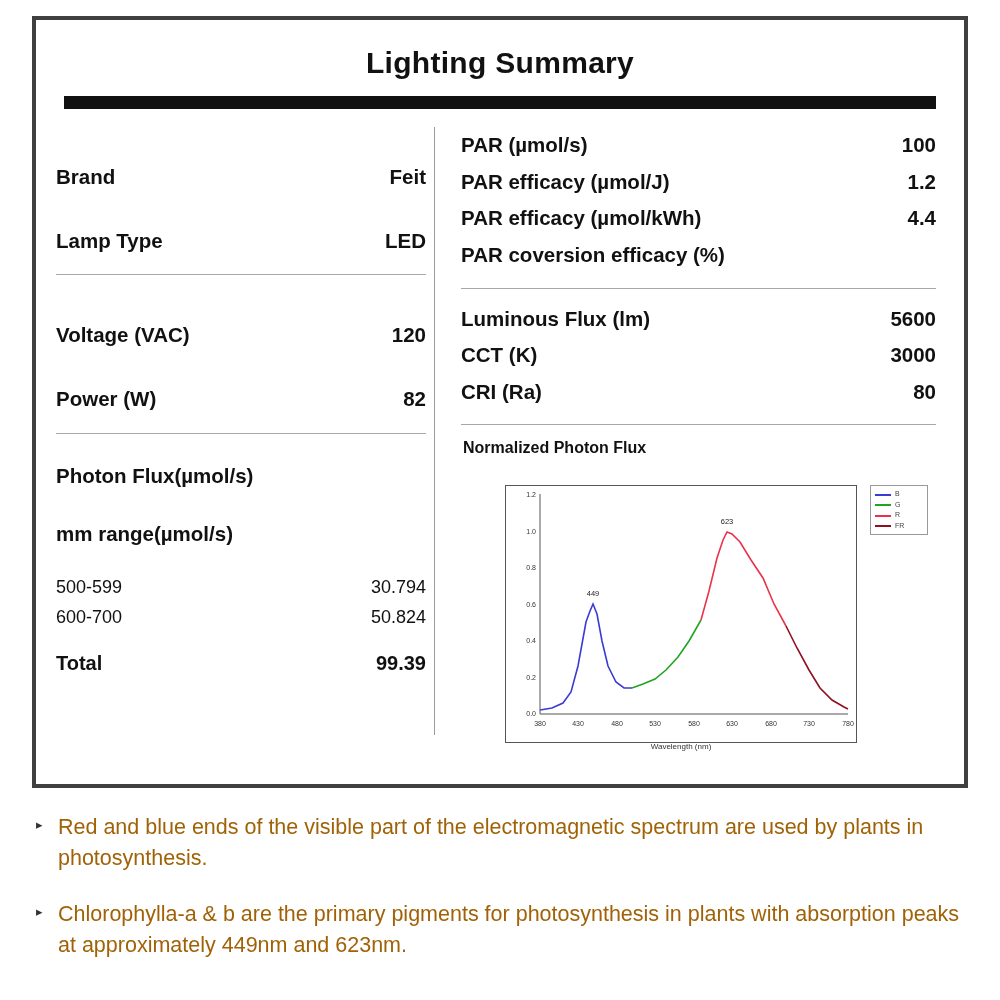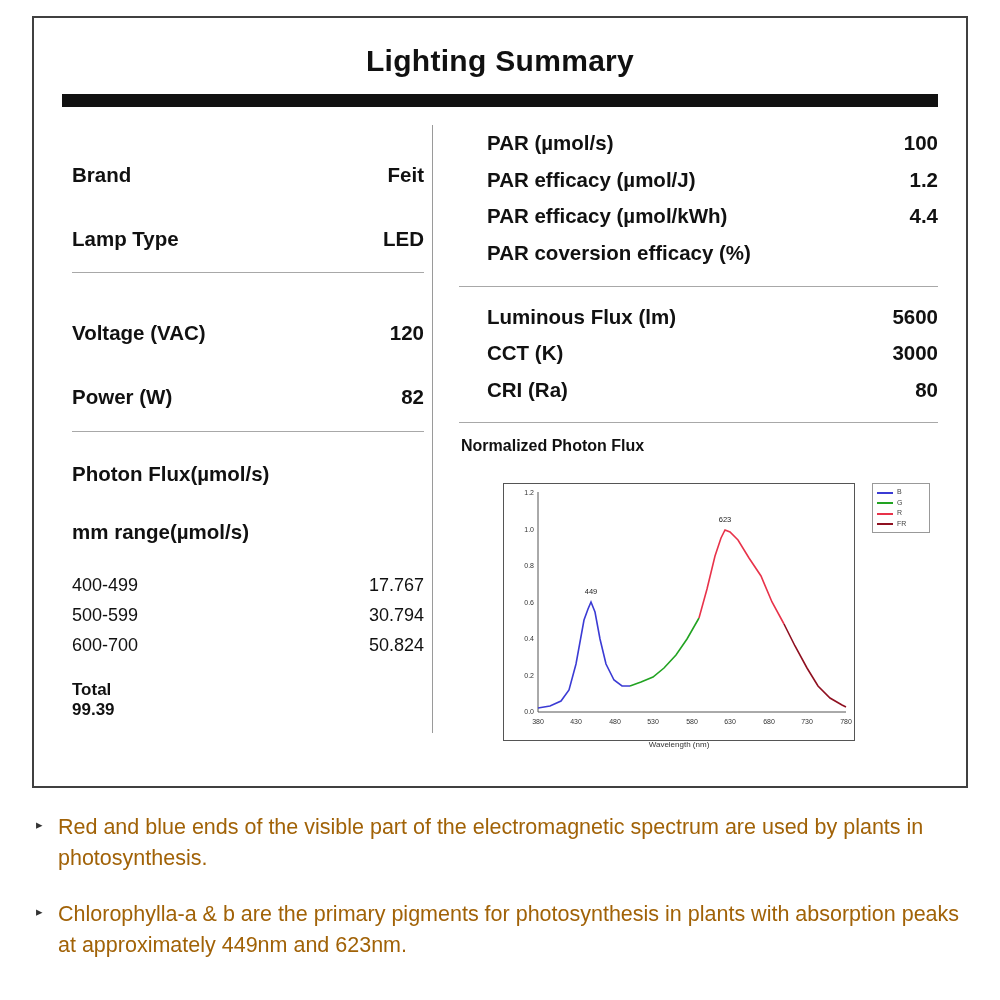--- a/index.html
+++ b/index.html
@@ -23,21 +23,21 @@
     box-sizing: border-box;
   }
 
   
   .card {
     position: absolute;
     left: 32px;
     top: 16px;
     width: 936px;
     height: 772px;
-    border: 2px solid #404040;
+    border: 4px solid #404040;
     box-sizing: border-box;
     background: #ffffff;
   }
 
   .card-title {
     text-align: center;
     font-size: 30px;
     font-weight: bold;
     letter-spacing: 0.3px;
     padding-top: 26px;
@@ -54,21 +54,21 @@
   
   .body-cols {
     display: flex;
     padding: 0;
     height: 660px;
     box-sizing: border-box;
   }
   .col-left {
     width: 398px;
     box-sizing: border-box;
-    padding: 22px 8px 0 38px;
+    padding: 22px 8px 0 20px;
     position: relative;
   }
   .col-divider {
     width: 1px;
     background: #9a9a9a;
     margin-top: 18px;
     margin-bottom: 34px;
   }
   .col-right {
     flex: 1;
@@ -91,21 +91,20 @@
   .row .val { white-space: nowrap; text-align: right; margin-top: 28px; }
 
   .row-right {
     display: flex;
     justify-content: space-between;
     align-items: baseline;
     font-size: 20.5px;
     font-weight: bold;
     padding: 5px 0;
     line-height: 1.3;
-    margin-left: 28px;
   }
 
   .hr {
     border: 0;
     border-top: 1px solid #a8a8a8;
     margin: 14px 0 12px 0;
   }
   .hr-left { margin: 16px 0 14px 0; }
 
   .section-head {
@@ -124,24 +123,23 @@
     font-size: 18px;
     font-weight: normal;
     padding: 2px 0;
     line-height: 1.45;
   }
   .band-row .val { font-variant-numeric: tabular-nums; }
 
   .total-row {
     display: flex;
     justify-content: space-between;
-    font-size: 17px;
+    font-size: 20px;
     font-weight: bold;
     padding-top: 4px;
-    flex-direction: column;
   }
 
   
   .chart-title {
     font-size: 16px;
     font-weight: bold;
     padding: 2px 0 6px 2px;
   }
   .chart-wrap {
     position: relative;
@@ -271,24 +269,20 @@
         <hr class="hr hr-left">
 
         <div class="spacer-sm"></div>
         <div class="section-head">Photon Flux(µmol/s)</div>
 
         <div class="spacer-lg"></div>
         <div class="section-head">mm range(µmol/s)</div>
 
         <div class="spacer-lg"></div>
 
-        <div class="band-row">
-          <span class="lbl">400-499</span>
-          <span class="val">17.767</span>
-        </div>
         <div class="band-row">
           <span class="lbl">500-599</span>
           <span class="val">30.794</span>
         </div>
         <div class="band-row">
           <span class="lbl">600-700</span>
           <span class="val">50.824</span>
         </div>
 
         <div class="spacer-md"></div>

